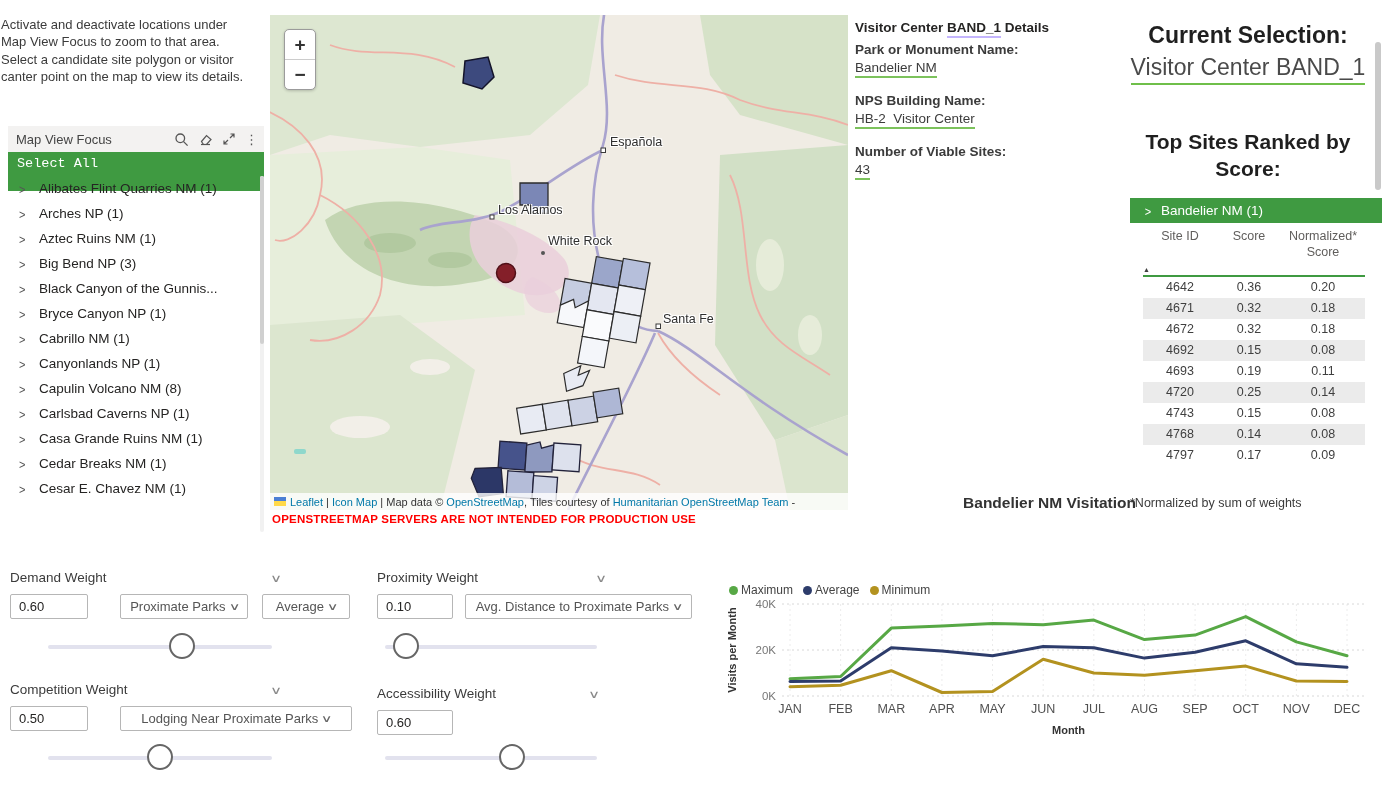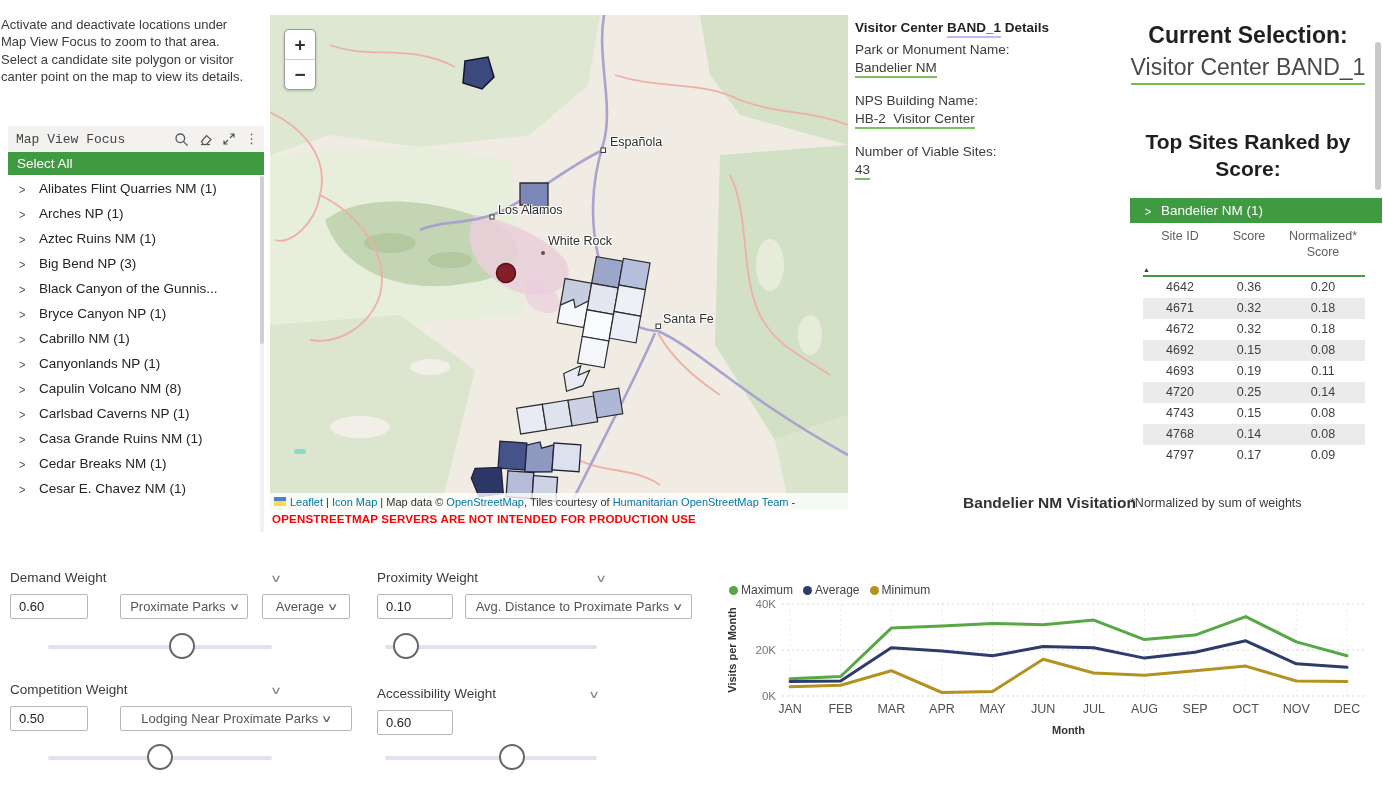--- a/index.html
+++ b/index.html
@@ -2,26 +2,26 @@
 <html><head>
 <meta charset="utf-8">
 <style>
   html,body{margin:0;padding:0;background:#fff;}
   .stage{position:relative;width:1383px;height:800px;overflow:hidden;background:#fff;
          font-family:"Liberation Sans",sans-serif;color:#252423;}
   
   .instructions{position:absolute;left:1px;top:16px;width:250px;font-size:13px;line-height:1.33;color:#3b3b3b;}
   
   .focus-panel{position:absolute;left:8px;top:126px;width:256px;height:410px;background:#fff;}
-  .fp-header{height:26px;background:#f3f2f1;display:flex;align-items:center;padding:0 6px 0 8px;font-family:Liberation Mono, monospace;}
+  .fp-header{height:26px;background:#f3f2f1;display:flex;align-items:center;padding:0 6px 0 8px;}
   .fp-title{font-size:13px;color:#444;flex:1;}
   .fp-icons{display:flex;align-items:center;gap:9px;}
   .fp-icons svg{display:block;}
   .kebab{font-size:13px;color:#555;line-height:1;cursor:pointer;}
-  .select-all{height:23px;line-height:23px;background:#3f9a41;color:#fff;font-size:13.5px;padding-left:9px;}
+  .select-all{height:39px;line-height:23px;background:#3f9a41;color:#fff;font-size:13.5px;padding-left:9px;font-family:Liberation Mono, monospace;}
   .fp-list{position:absolute;left:0;top:50px;width:250px;}
   .fp-row{height:25px;display:flex;align-items:center;font-size:13.5px;color:#252423;cursor:pointer;}
   .fp-row .chev{width:14px;margin-left:11px;margin-right:6px;color:#555;font-size:11px;transform:scaleY(1.2);}
   .fp-row.sel{background:#3f9a41;color:#fff;}
   .fp-row.sel .chev{color:#fff;}
   .fp-scroll{position:absolute;right:0;top:50px;width:4px;height:356px;background:#f1f1f1;border-radius:2px;}
   .fp-thumb{position:absolute;left:0;top:0;width:4px;height:168px;background:#d0d0d0;border-radius:2px;}
   
   .map{position:absolute;left:270px;top:15px;width:578px;height:495px;background:#f0ece4;overflow:hidden;}
   .map svg{position:absolute;left:0;top:0;}
@@ -33,21 +33,21 @@
   .attrib{position:absolute;left:0;bottom:0;width:100%;height:17px;background:rgba(255,255,255,.8);
     font-size:11px;color:#333;display:flex;align-items:center;padding-left:4px;white-space:nowrap;}
   .attrib .link{color:#0078a8;}
   .flag{display:inline-block;width:12px;height:9px;margin-right:4px;background:linear-gradient(#4b7fd4 50%,#ffd948 50%);}
   .osm-warning{position:absolute;left:272px;top:513px;font-size:11.5px;font-weight:bold;color:#f00;letter-spacing:.2px;}
   
   .details{position:absolute;left:855px;top:20px;width:230px;font-size:13.5px;color:#3b3b3b;}
   .d-title{font-weight:bold;color:#252423;margin-bottom:7px;}
   .gund{border-bottom:2px solid #c4b5fd;padding-bottom:1px;}
   .d-field{margin-bottom:15px;}
-  .d-label{margin-bottom:3px;}
+  .d-label{margin-bottom:3px;font-weight:bold;}
   .d-value{display:inline-block;border-bottom:2px solid #7cc25c;padding-bottom:1px;white-space:pre;}
   
   .sel{position:absolute;left:1122px;top:22px;width:252px;text-align:center;}
   .sel-h{font-size:23px;font-weight:bold;color:#1f1f1f;}
   .sel-v{display:inline-block;font-size:23px;color:#4a4a4a;margin-top:5px;border-bottom:2px solid #6fbf4a;padding-bottom:2px;}
   .topsites{position:absolute;left:1122px;top:128px;width:252px;text-align:center;}
   .ts-h{font-size:21px;font-weight:bold;color:#1f1f1f;line-height:1.3;}
   .ts-table{position:absolute;left:21px;top:100px;width:222px;text-align:left;}
   .ts-head{display:grid;grid-template-columns:74px 64px 84px;font-size:12.5px;color:#605e5c;border-bottom:2px solid #3f9a41;padding-bottom:14px;position:relative;}
   .ts-head div{text-align:center;line-height:1.3;}

